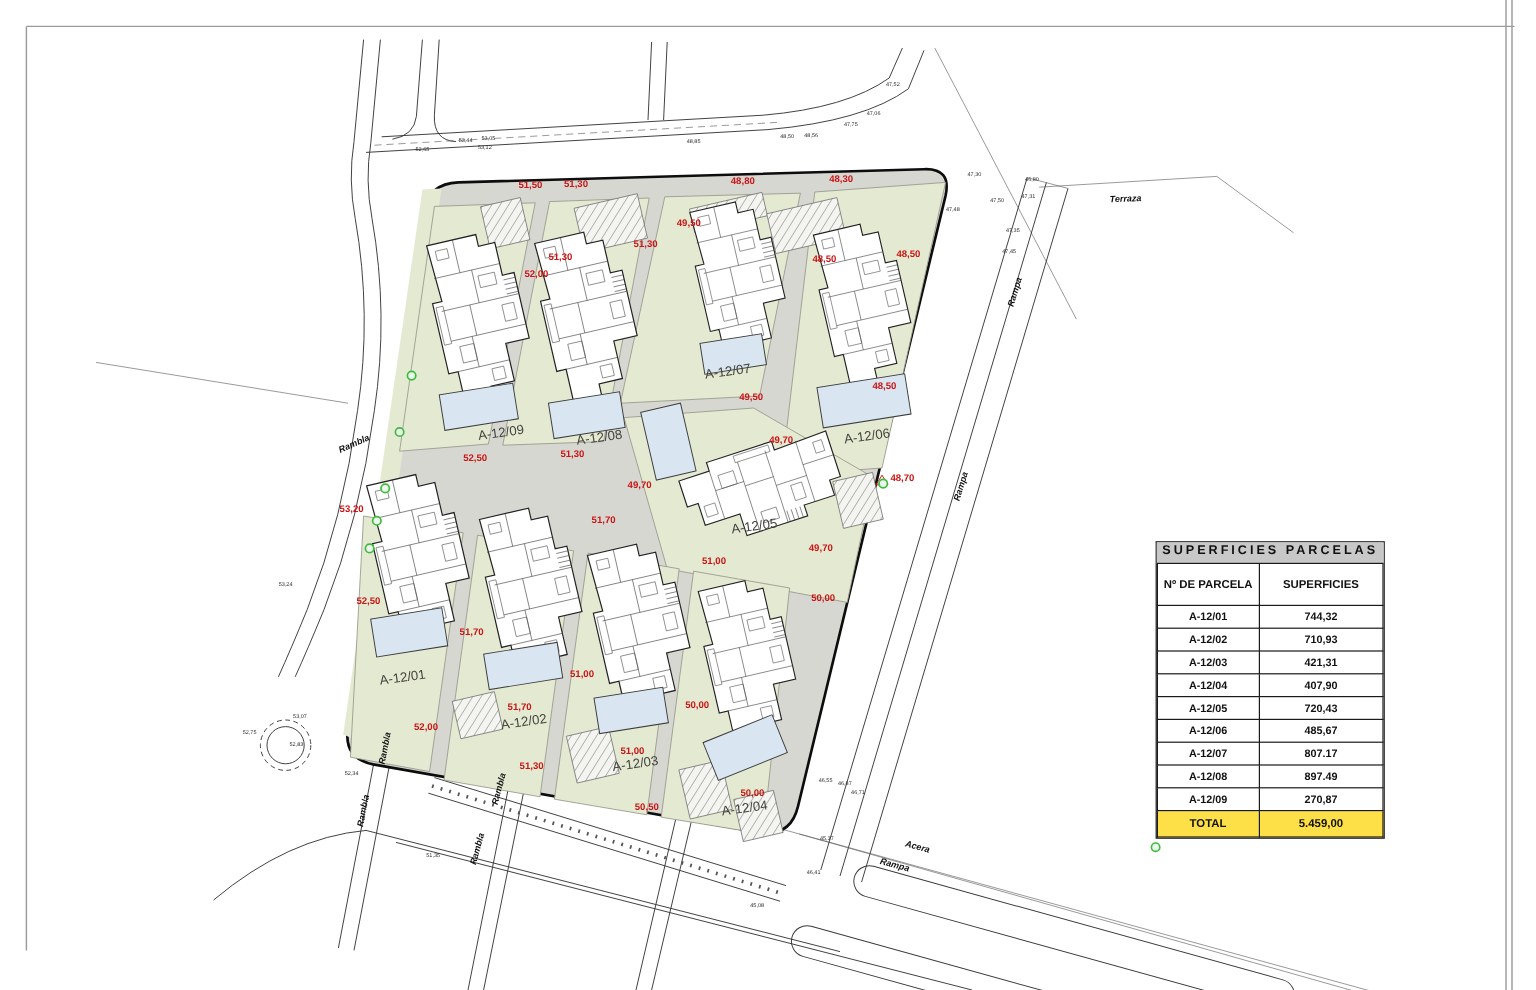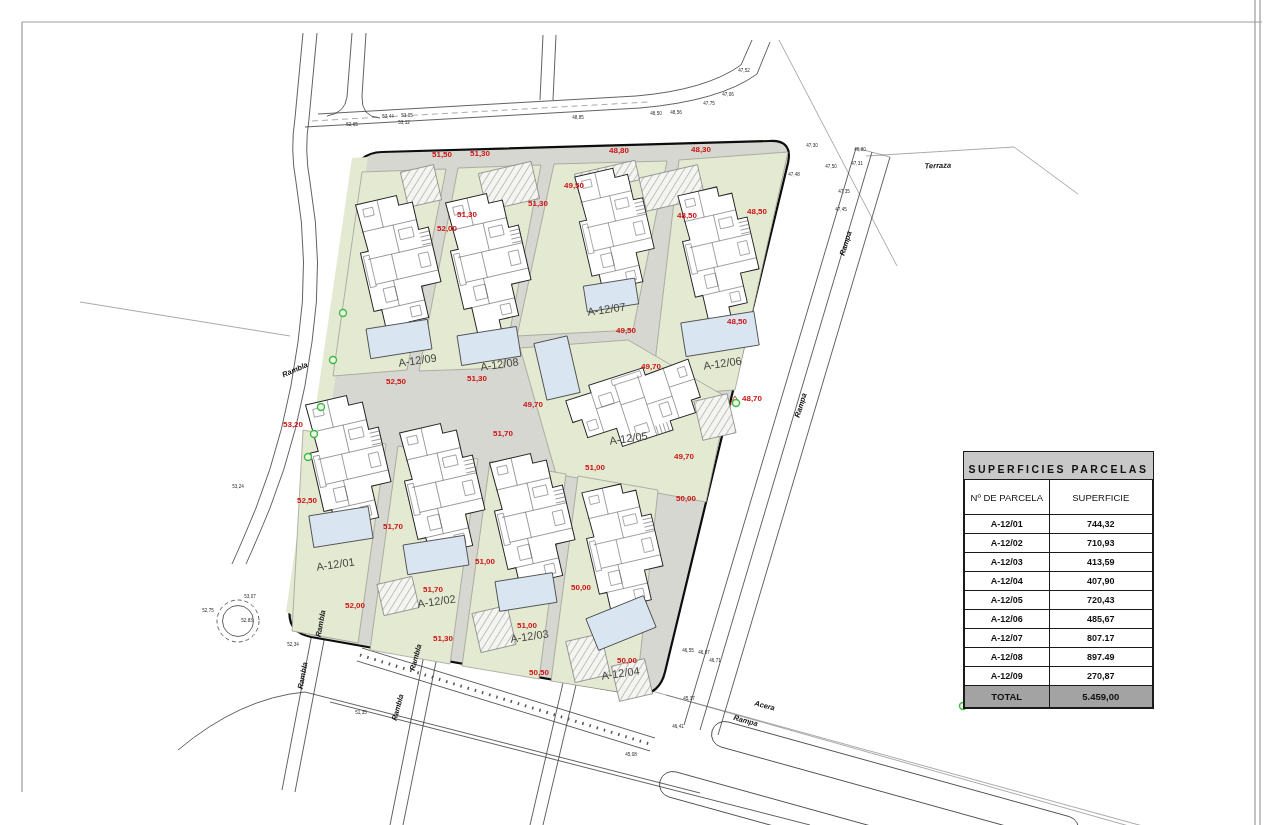--- a/index.html
+++ b/index.html
@@ -19,29 +19,29 @@
   .road{stroke:#3a3a3a;stroke-width:0.8;fill:none;}
   .roadthin{stroke:#555;stroke-width:0.5;fill:none;}
   .tick{stroke:#555;stroke-width:3;stroke-dasharray:1.5,6;fill:none;}
   .frame{stroke:#9b9b9b;stroke-width:1.2;fill:none;}
   .tree{fill:#eaf7ea;stroke:#3dbb3d;stroke-width:1.4;}
 
   
   .sup-table{position:absolute;left:963px;top:451px;width:189px;background:#fff;
              border:1.6px solid #1a1a1a;font-family:"Liberation Sans", sans-serif;}
   .sup-title{background:#c8c8c8;border-bottom:1.4px solid #1a1a1a;text-align:center;
-             font-size:10.5px;font-weight:bold;letter-spacing:2.5px;padding:11px 0 4px 0;color:#111;}
+             font-size:10.5px;font-weight:bold;letter-spacing:2.5px;padding:1px 0 4px 0;color:#111;}
   .sup-grid{width:100%;border-collapse:collapse;}
   .sup-grid col.c1{width:85px;} .sup-grid col.c2{width:104px;}
-  .sup-grid th{font-size:9.5px;font-weight:normal;color:#111;border:1px solid #1a1a1a;
+  .sup-grid th{font-size:9.5px;font-weight:bold;color:#111;border:1px solid #1a1a1a;
                border-top:none;height:32px;background:#fff;}
   .sup-grid td{font-size:9px;font-weight:bold;color:#111;border:1px solid #1a1a1a;
                text-align:center;height:16px;background:#fff;}
   .sup-grid tr.sep td{border-bottom:1.8px solid #1a1a1a;}
-  .sup-grid tr.total td{background:#a3a3a3;font-size:9.5px;height:19px;
+  .sup-grid tr.total td{background:#fde047;font-size:9.5px;height:19px;
                         border-top:1.8px solid #1a1a1a;}
 </style>
 </head>
 <body>
 
 <div class="sheet">
 
 <svg width="1280" height="825" viewBox="0 0 1280 825" xmlns="http://www.w3.org/2000/svg">
   <defs>
     <pattern id="hatch" width="6" height="6" patternUnits="userSpaceOnUse" patternTransform="rotate(45)">
@@ -302,35 +302,35 @@
 <div class="sup-table">
   <div class="sup-title">SUPERFICIES PARCELAS</div>
   <table class="sup-grid">
     <colgroup>
           <col class="c1">
           <col class="c2">
         </colgroup>
     <thead>
       <tr>
         <th>Nº DE PARCELA</th>
-        <th>SUPERFICIE</th>
+        <th>SUPERFICIES</th>
       </tr>
     </thead>
     <tbody id="sup-body">
           <tr>
             <td>A-12/01</td>
             <td>744,32</td>
           </tr>
           <tr>
             <td>A-12/02</td>
             <td>710,93</td>
           </tr>
           <tr class="sep">
             <td>A-12/03</td>
-            <td>413,59</td>
+            <td>421,31</td>
           </tr>
           <tr>
             <td>A-12/04</td>
             <td>407,90</td>
           </tr>
           <tr>
             <td>A-12/05</td>
             <td>720,43</td>
           </tr>
           <tr class="sep">

